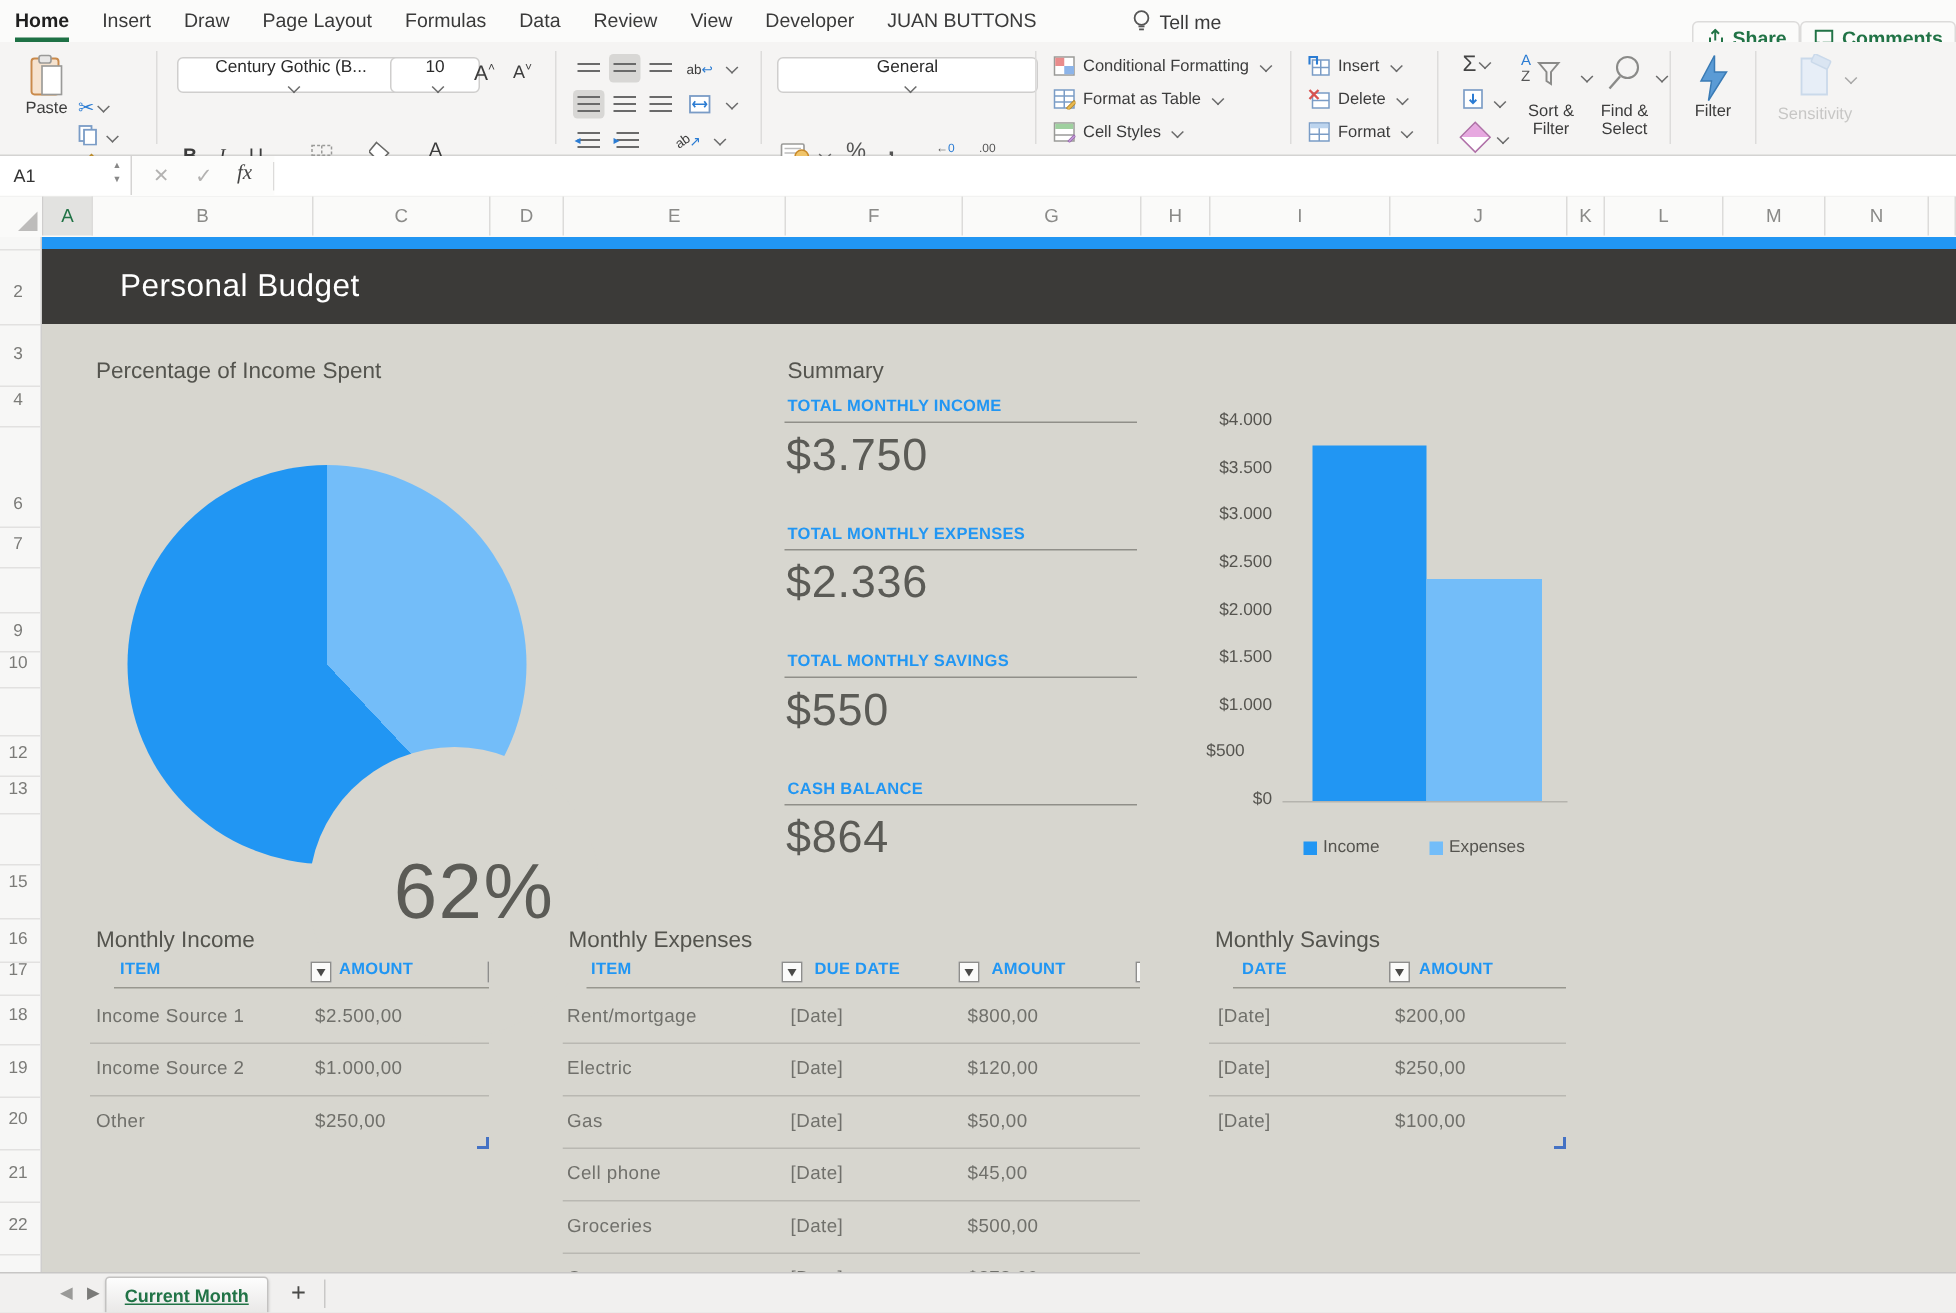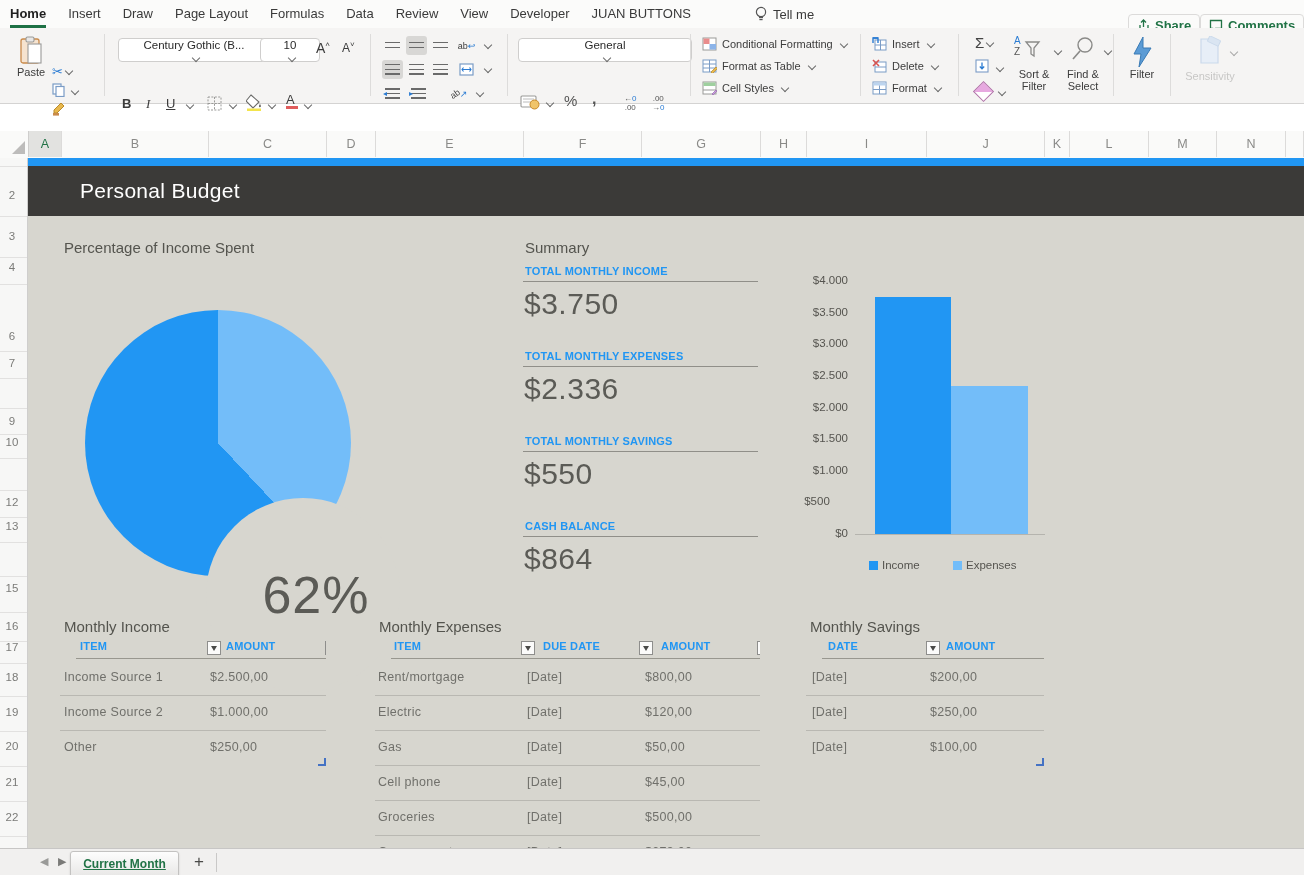--- a/index.html
+++ b/index.html
@@ -366,20 +366,30 @@
         <svg width="24" height="30" viewBox="0 0 24 30" style="margin:0 auto;">
             <path d="M3 3h12l5 5v19H3z" fill="#ddeafc" stroke="#a8c4e4" stroke-width="1.2"></path>
             <rect x="10" y="2" width="12" height="6" rx="1" transform="rotate(25 16 5)" fill="#c4d9f2" stroke="#a8c4e4"></rect>
           </svg>
         <span class="chev" style="position:absolute;left:48px;top:13px;"></span>
       </div>
       <div class="rlabel gray">Sensitivity</div>
     </div>
   </div>
 
+  <div id="fbar" class="abs">
+    <div id="namebox"><span>A1</span>
+      <span style="position:absolute;right:6px;top:3px;font-size:6px;color:#888;line-height:9px;">▲<br>▼</span>
+    </div>
+    <span class="abs" style="left:102px;top:5px;font-size:13px;color:#b3b2b1;">✕</span>
+    <span class="abs" style="left:130px;top:5px;font-size:14px;color:#b3b2b1;">✓</span>
+    <span class="abs" style="left:158px;top:4px;font-size:14px;font-style:italic;font-family:'Liberation Serif',serif;color:#444;">fx</span>
+    <div class="abs" style="left:182px;top:4px;width:1px;height:19px;background:#dcdbda;"></div>
+    <div class="abs" style="left:183px;top:0;right:0;height:26px;background:#fff;"></div>
+  </div>
 
   <div id="colheads" class="abs">
     <div id="cornercell">
         <span class="tri"></span>
       </div>
   <div class="colcell selected" style="width: 33px;">A</div>
       <div class="colcell" style="width: 147px;">B</div>
       <div class="colcell" style="width: 118px;">C</div>
       <div class="colcell" style="width: 49px;">D</div>
       <div class="colcell" style="width: 148px;">E</div>

